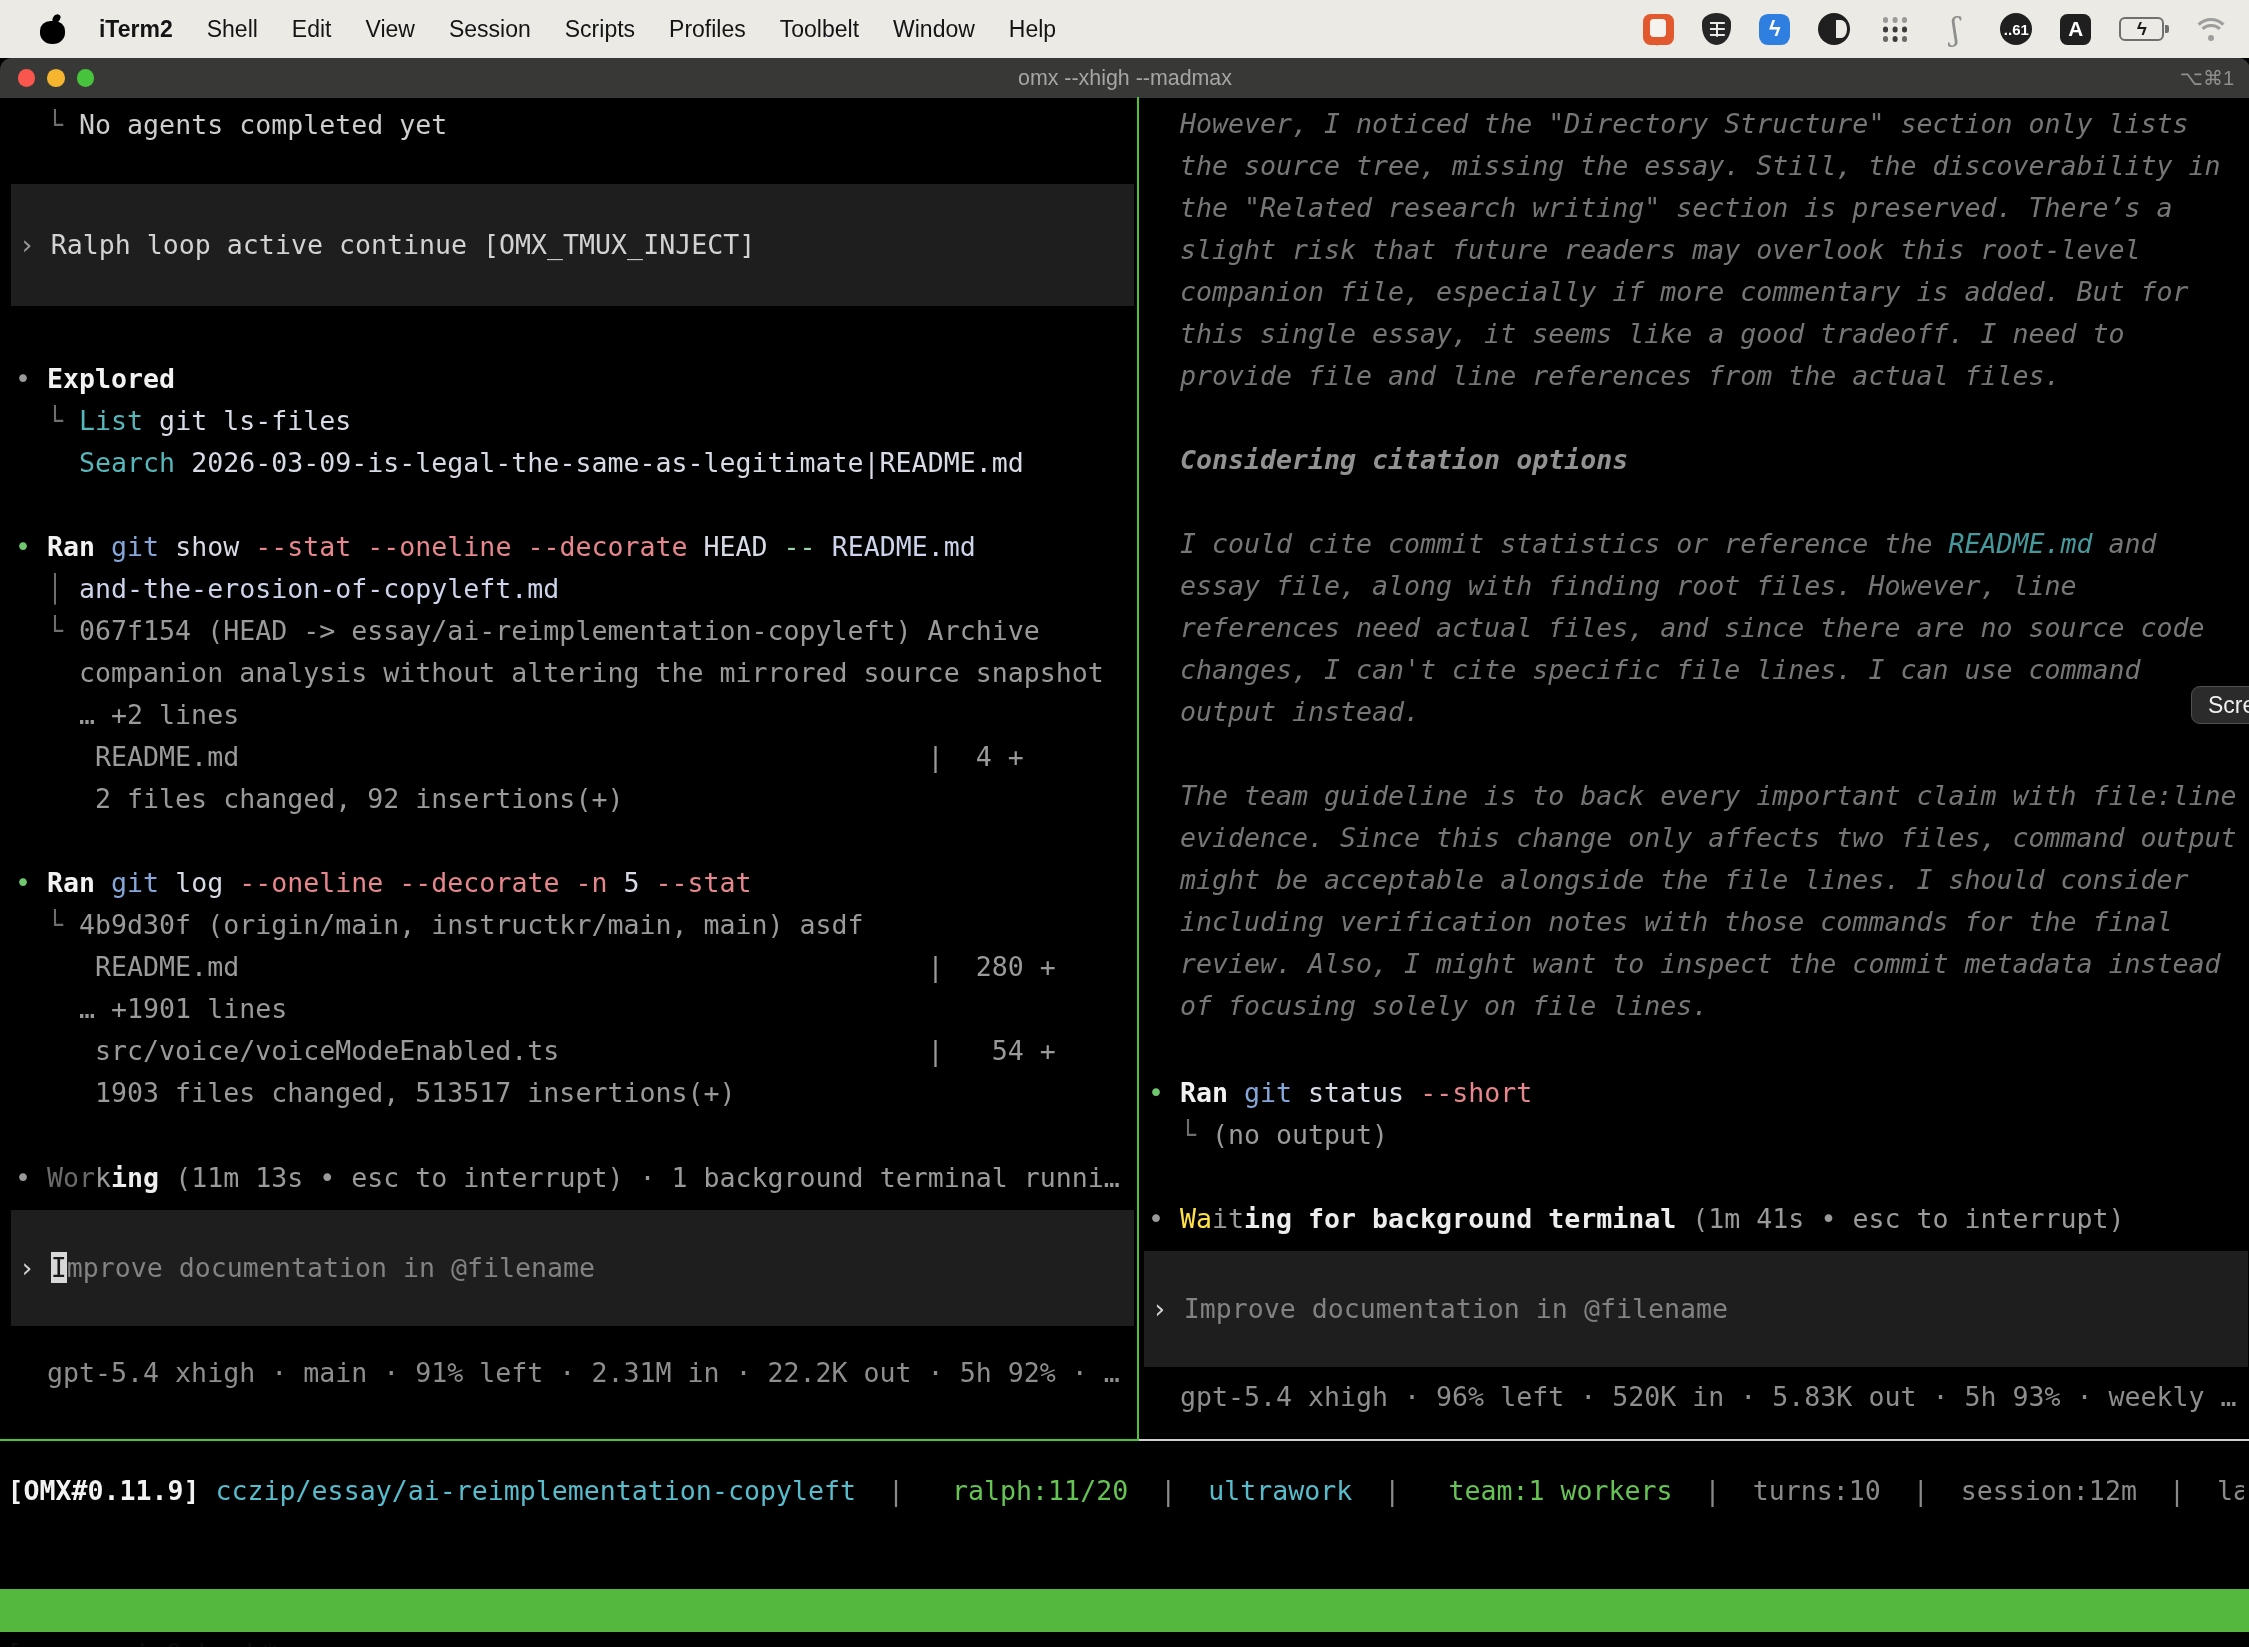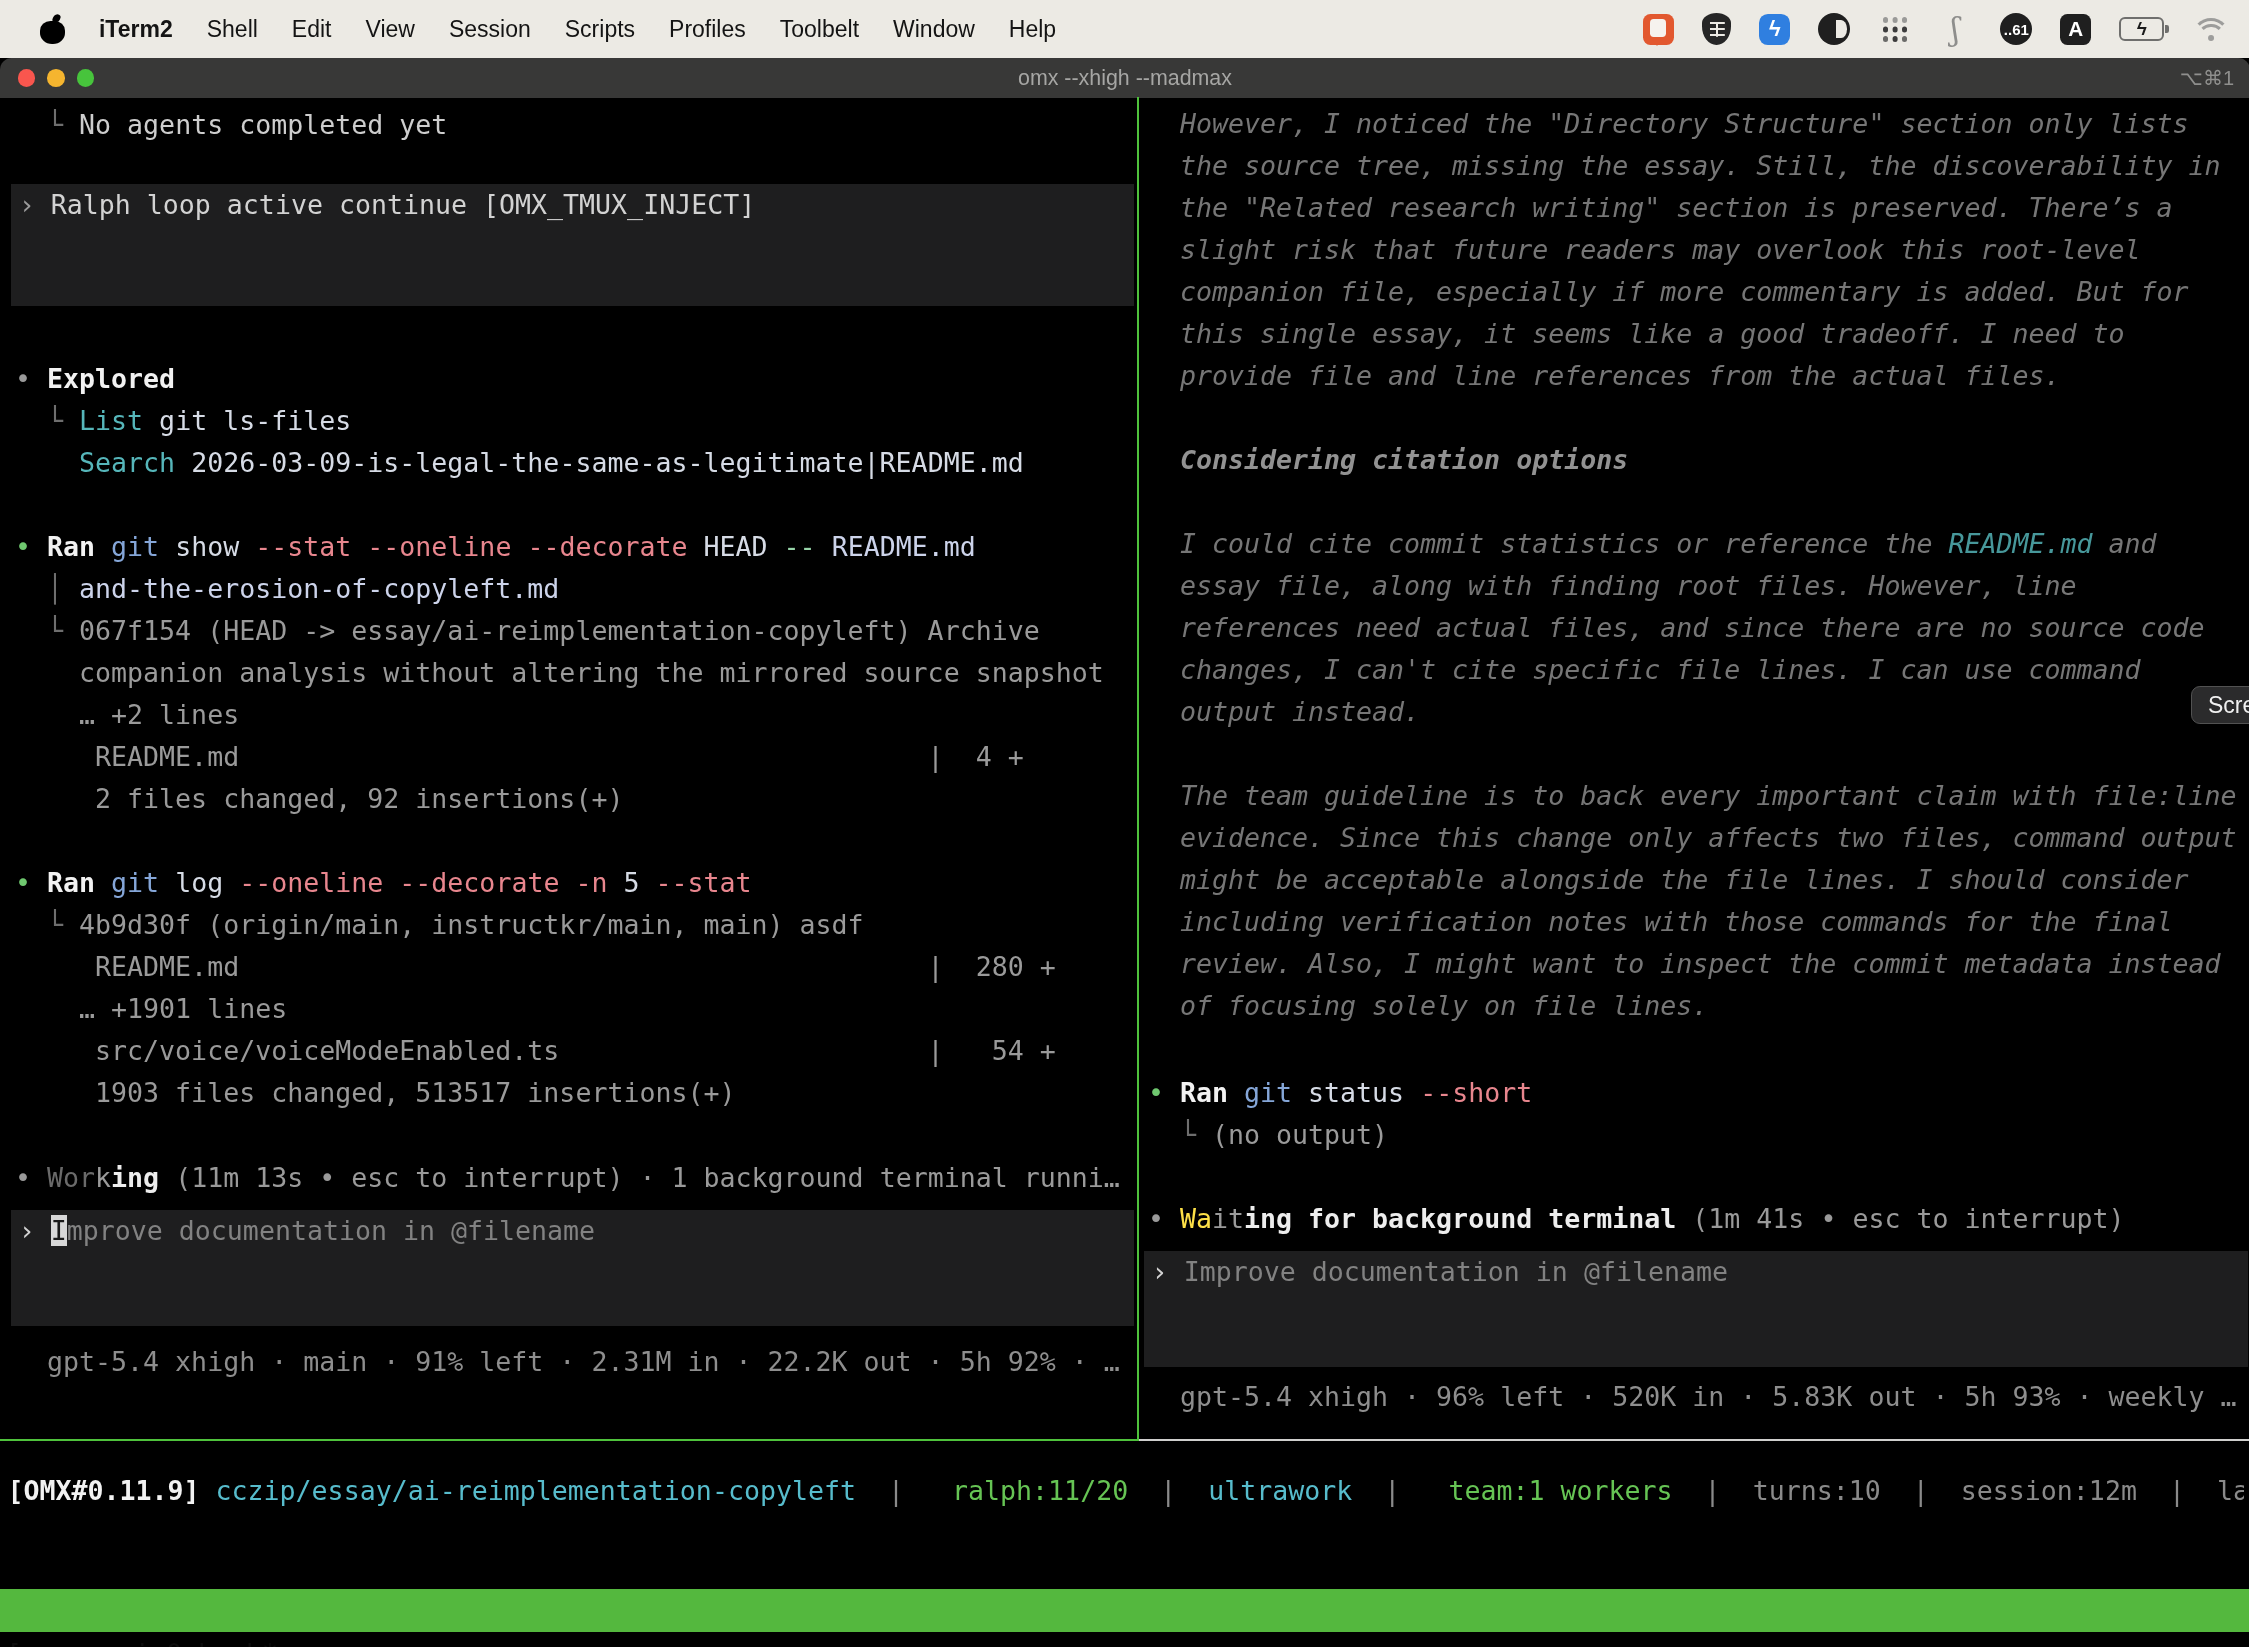--- a/index.html
+++ b/index.html
@@ -60,21 +60,21 @@
   .tl.yellow{background:#f5b52f;}
   .tl.green{background:#47c43c;}
   .win-title{position:absolute;left:0;right:0;text-align:center;color:#a6a6a4;
              font-family:"Liberation Sans", sans-serif;font-size:21.4px;}
   .win-shortcut{position:absolute;right:16px;color:#8f8f8d;font-family:"Liberation Sans", sans-serif;font-size:20px;}
   
   .pane{position:absolute;top:97px;height:1342px;overflow:hidden;font-size:26.6px;color:#9a9a9a;}
   .pane-left{left:4px;width:1137px;padding:6.6px 11px 0 11px;box-sizing:border-box;}
   .pane-right{left:1139px;width:1111px;padding:5.9px 5.9px 0 8.9px;box-sizing:border-box;}
   .line{height:42px;line-height:42px;white-space:pre;overflow:hidden;}
-  .prompt-box{background:#1e1e1f;margin:0 -3.7px;padding:0 7.4px;display:flex;}
+  .prompt-box{background:#1e1e1f;margin:0 -3.7px;padding:0 7.4px;display:flex;align-items:center;}
   .divider-v{position:absolute;left:1137px;top:97px;width:2.2px;height:1344px;background:#4fc23c;}
   .border-left-bottom{position:absolute;left:0;top:1439px;width:1137px;height:2.2px;background:#4fc23c;}
   .border-right-bottom{position:absolute;left:1139px;top:1439px;width:1111px;height:2.2px;background:#cfcfcd;}
   
   .c-bold{color:#f2f2f2;font-weight:bold;}
   .c-txt{color:#cdcdcd;}
   .c-tree{color:#6e6e6e;}
   .c-teal{color:#56b6ba;}
   .c-code{color:#d6dbe5;}
   .c-blue{color:#85a6d8;}
@@ -190,21 +190,21 @@
       <div class="line"><span class="c-dim">     README.md                                           |  280 +</span></div>
       <div class="line"><span class="c-dim">    … +1901 lines</span></div>
       <div class="line"><span class="c-dim">     src/voice/voiceModeEnabled.ts                       |   54 +</span></div>
       <div class="line"><span class="c-dim">     1903 files changed, 513517 insertions(+)</span></div>
       <div style="height: 43px;"></div>
       <div class="line"><span class="c-bdim">• </span><span class="c-sh1">Wor</span><span class="c-sh2">k</span><span class="c-shb">ing</span><span class="c-dim"> (11m 13s • esc to interrupt) · 1 background terminal runni…</span></div>
       <div style="height: 11.8px;"></div>
       <div class="prompt-box" style="height: 116px;">
         <div class="line"><span class="c-prompt">› </span><span class="c-cursor">I</span><span class="c-input">mprove documentation in @filename</span></div>
       </div>
-      <div class="line" style="margin-top: 15px;"><span class="c-status">  gpt-5.4 xhigh · main · 91% left · 2.31M in · 22.2K out · 5h 92% · …</span></div>
+      <div class="line" style="margin-top: 26px;"><span class="c-status">  gpt-5.4 xhigh · main · 91% left · 2.31M in · 22.2K out · 5h 92% · …</span></div>
     </div>
   <div class="pane pane-right">
       <div class="line"><span class="c-think">  However, I noticed the "Directory Structure" section only lists</span></div>
       <div class="line"><span class="c-think">  the source tree, missing the essay. Still, the discoverability in</span></div>
       <div class="line"><span class="c-think">  the "Related research writing" section is preserved. There’s a</span></div>
       <div class="line"><span class="c-think">  slight risk that future readers may overlook this root-level</span></div>
       <div class="line"><span class="c-think">  companion file, especially if more commentary is added. But for</span></div>
       <div class="line"><span class="c-think">  this single essay, it seems like a good tradeoff. I need to</span></div>
       <div class="line"><span class="c-think">  provide file and line references from the actual files.</span></div>
       <div style="height: 42px;"></div>

